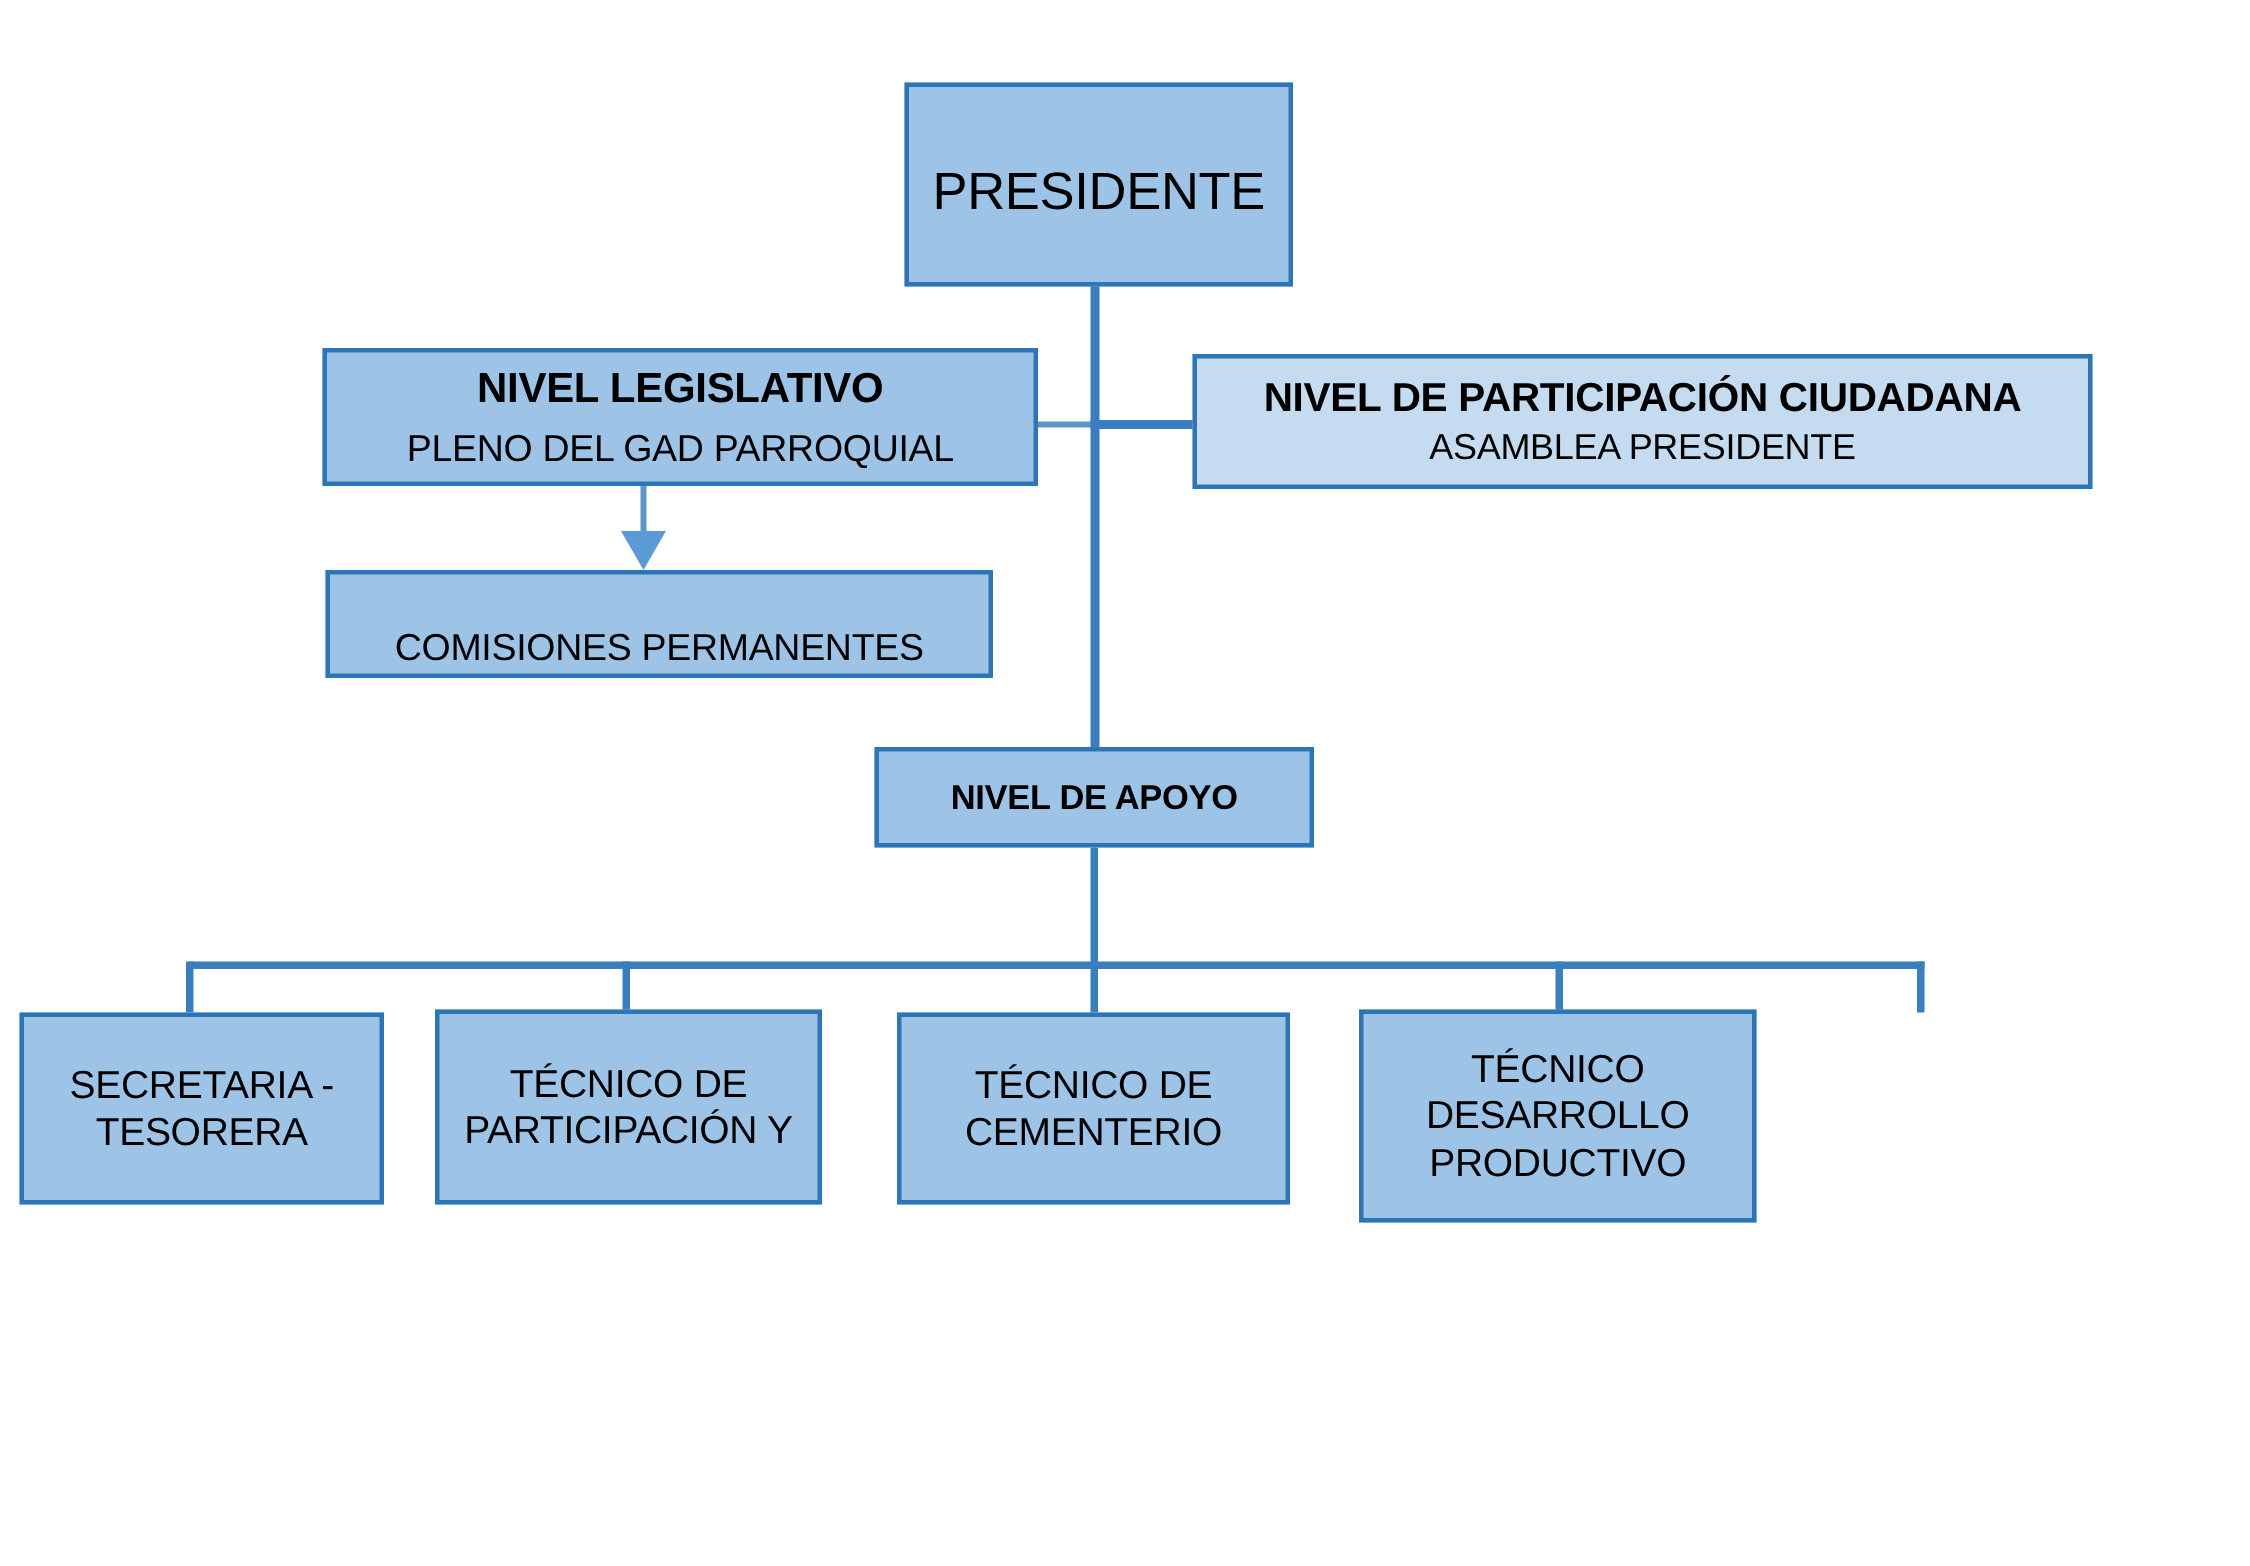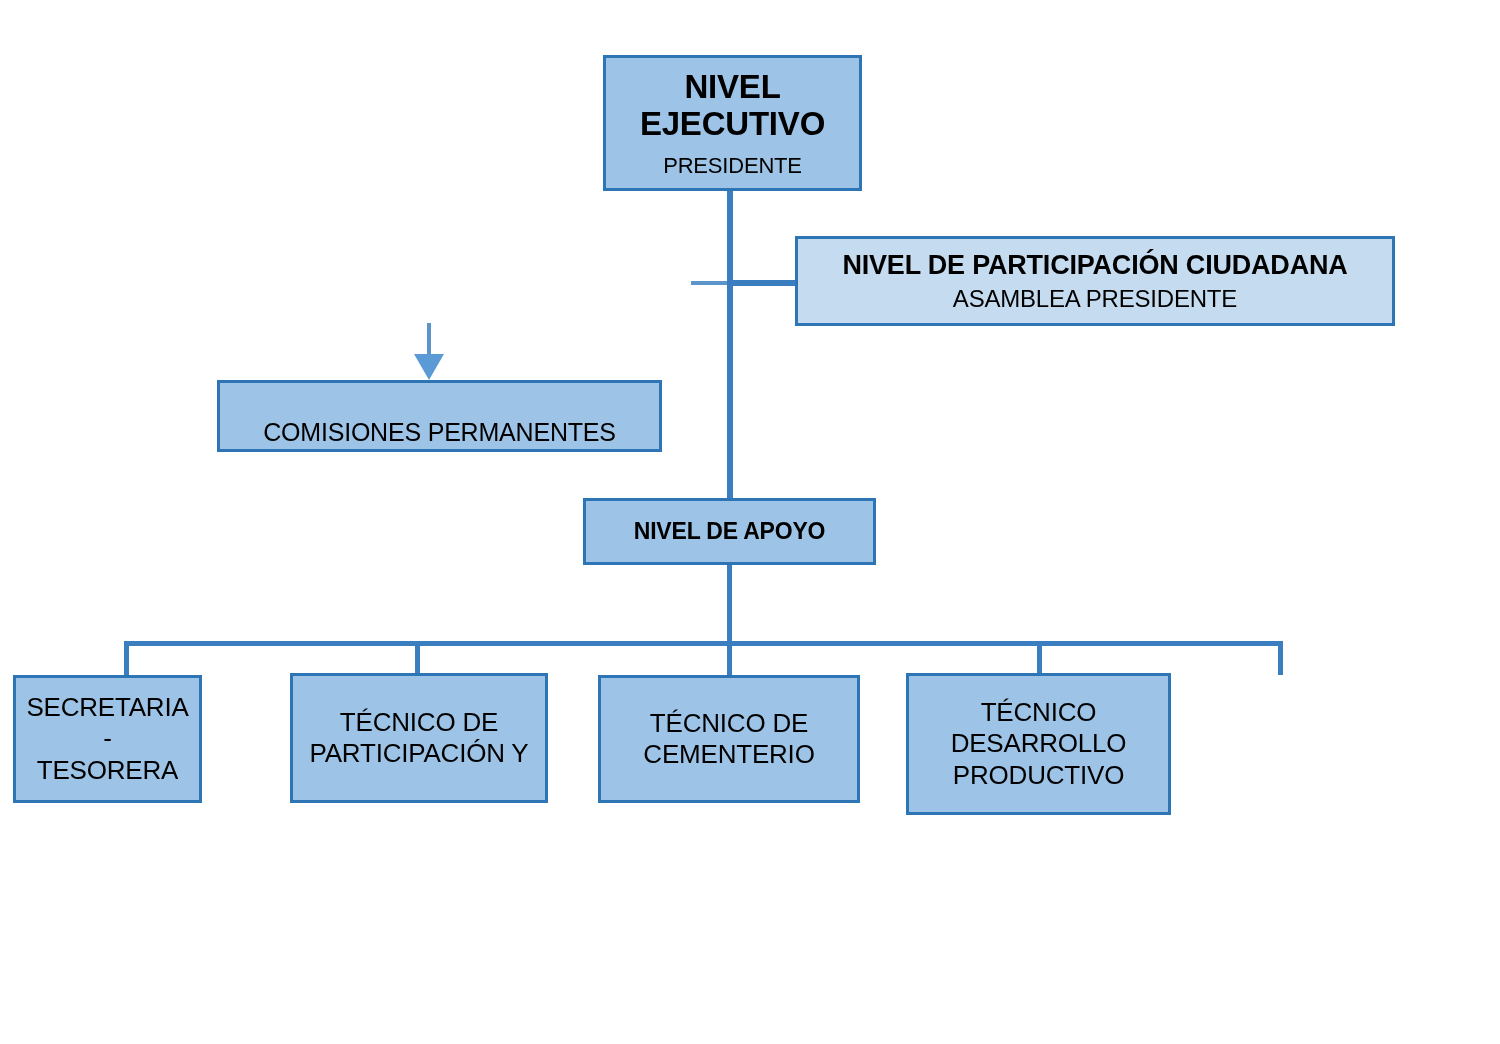--- a/index.html
+++ b/index.html
@@ -66,21 +66,21 @@
     letter-spacing: -0.2px;
   }
   .sub {
     font-weight: normal;
     line-height: 1.15;
     letter-spacing: -0.2px;
   }
 
   
   #box-ejecutivo .ttl { font-size: 33px; }
-  #box-ejecutivo .sub { font-size: 22px; margin-top: 10px; }
+  #box-ejecutivo .sub { font-size: 35px; margin-top: 10px; }
 
   #box-legislativo .ttl { font-size: 28px; }
   #box-legislativo .sub { font-size: 25px; margin-top: 10px; }
 
   #box-participacion .ttl { font-size: 27px; }
   #box-participacion .sub { font-size: 24px; margin-top: 4px; }
 
   #box-comisiones .sub { font-size: 25px; }
 
   #box-apoyo .ttl { font-size: 23px; }
@@ -106,39 +106,42 @@
 
   <div class="conn" style="left:126px; top:641px; width:1157px; height:5px;"></div>
 
   <div class="conn" style="left:124px; top:641px; width:5px; height:34px;"></div>
   <div class="conn" style="left:415px; top:641px; width:5px; height:34px;"></div>
   <div class="conn" style="left:727px; top:565px; width:5px; height:110px;"></div>
   <div class="conn" style="left:1037px; top:641px; width:5px; height:34px;"></div>
   <div class="conn" style="left:1278px; top:641px; width:5px; height:34px;"></div>
 
   <div class="box" id="box-ejecutivo" style="left:603px; top:55px; width:259px; height:136px;">
-    <div class="ttl">NIVEL EJECUTIVO</div>
     <div class="sub">PRESIDENTE</div>
   </div>
 
+  <div class="box" id="box-legislativo" style="left:215px; top:232px; width:477px; height:92px;">
+    <div class="ttl">NIVEL LEGISLATIVO</div>
+    <div class="sub">PLENO DEL GAD PARROQUIAL</div>
+  </div>
 
   <div class="box light" id="box-participacion" style="left:795px; top:236px; width:600px; height:90px;">
     <div class="ttl">NIVEL DE PARTICIPACIÓN CIUDADANA</div>
     <div class="sub">ASAMBLEA PRESIDENTE</div>
   </div>
 
   <div class="box" id="box-comisiones" style="left:217px; top:380px; width:445px; height:72px;justify-content:flex-end;">
     <div class="sub">COMISIONES PERMANENTES</div>
   </div>
 
   <div class="box" id="box-apoyo" style="left:583px; top:498px; width:293px; height:67px;">
     <div class="ttl">NIVEL DE APOYO</div>
   </div>
 
-  <div class="box leaf" style="left:13px; top:675px; width:189px; height:128px;align-items:center;">
+  <div class="box leaf" style="left:13px; top:675px; width:243px; height:128px;align-items:center;">
     <div class="sub">SECRETARIA -</div>
     <div class="sub">TESORERA</div>
   </div>
 
   <div class="box leaf" style="left:290px; top:673px; width:258px; height:130px;">
     <div class="sub">TÉCNICO DE</div>
     <div class="sub">PARTICIPACIÓN Y</div>
   </div>
 
   <div class="box leaf" style="left:598px; top:675px; width:262px; height:128px;">

